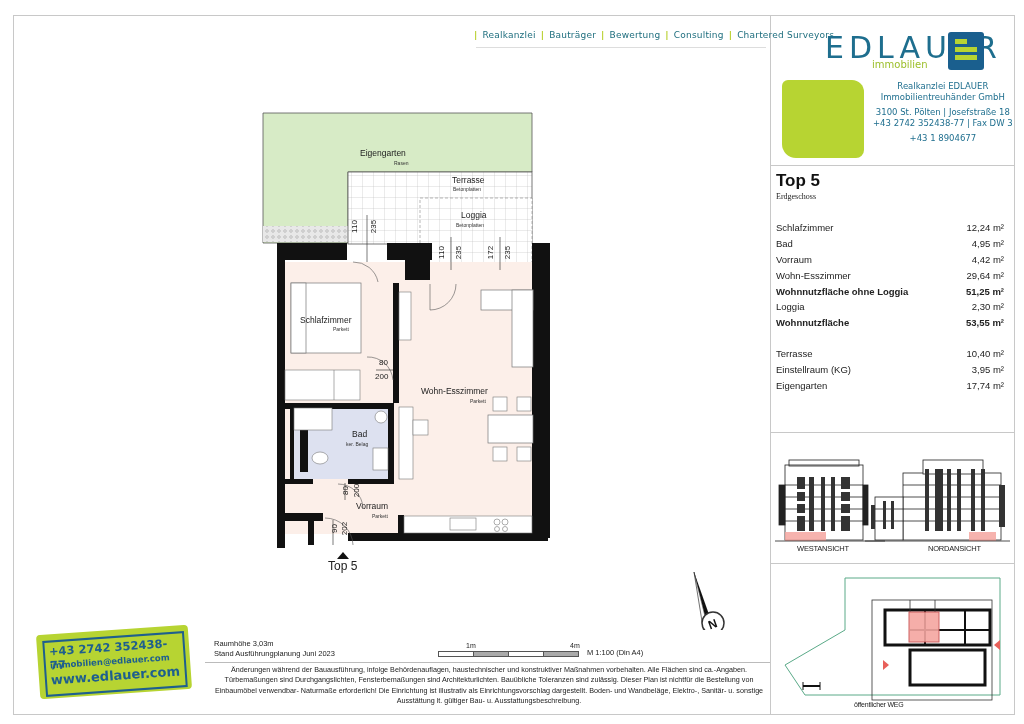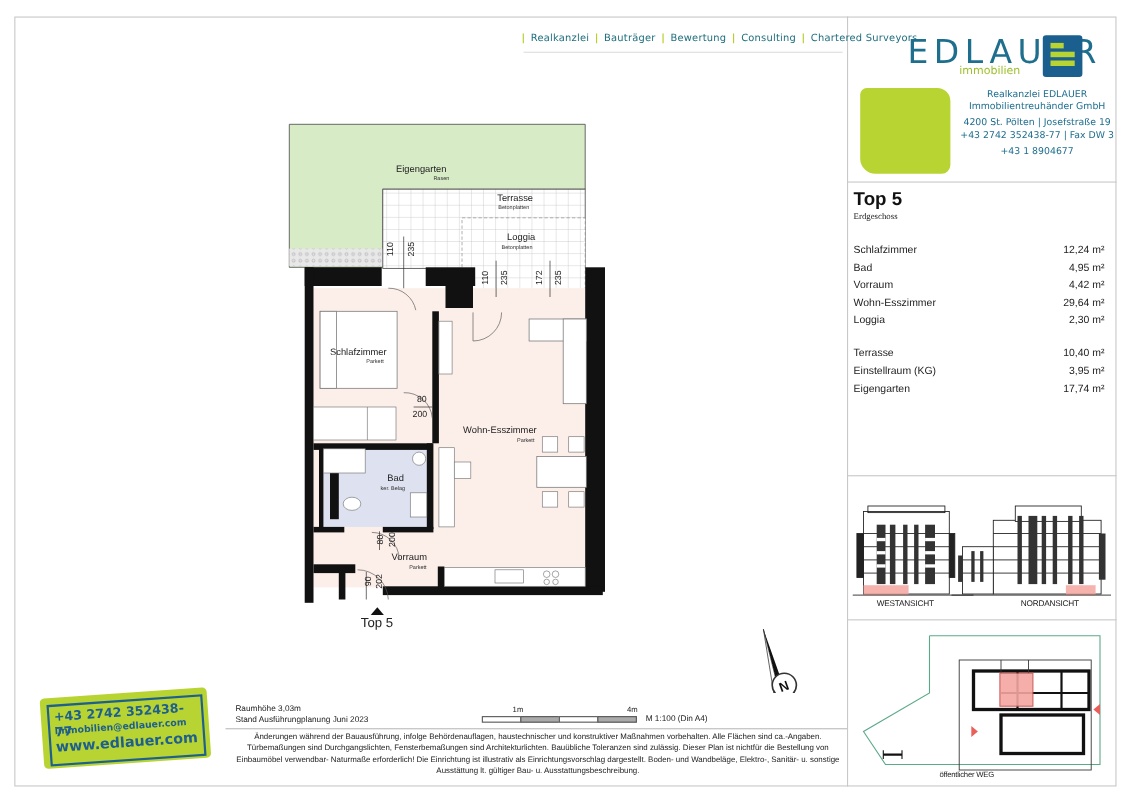--- a/index.html
+++ b/index.html
@@ -82,21 +82,21 @@
 <div class="logo-box">
   <div class="b" style="top:7px; width:12px;"></div>
   <div class="b" style="top:15px;"></div>
   <div class="b" style="top:23px;"></div>
 </div>
 <div class="green-swatch"></div>
 <div class="contact">
   <p>Realkanzlei EDLAUER</p>
   <p>Immobilientreuhänder GmbH</p>
   <div class="gap"></div>
-  <p>4200 St. Pölten | Josefstraße 19</p>
+  <p>3100 St. Pölten | Josefstraße 18</p>
   <p>+43 2742 352438-77 | Fax DW 3</p>
   <div class="gap"></div>
   <p>+43 1 8904677</p>
 </div>
 
 <div class="apt-title">Top 5</div>
 <div class="apt-floor">Erdgeschoss</div>
 <div class="areas">
   <div class="area-row">
       <span>Schlafzimmer</span>
@@ -107,23 +107,31 @@
       <span><span>4,95</span> <span>m²</span></span>
     </div>
   <div class="area-row">
       <span>Vorraum</span>
       <span><span>4,42</span> <span>m²</span></span>
     </div>
   <div class="area-row">
       <span>Wohn-Esszimmer</span>
       <span><span>29,64</span> <span>m²</span></span>
     </div>
+  <div class="area-row bold">
+      <span>Wohnnutzfläche ohne Loggia</span>
+      <span><span>51,25</span> <span>m²</span></span>
+    </div>
   <div class="area-row">
       <span>Loggia</span>
       <span><span>2,30</span> <span>m²</span></span>
+    </div>
+  <div class="area-row bold">
+      <span>Wohnnutzfläche</span>
+      <span><span>53,55</span> <span>m²</span></span>
     </div>
   <div class="area-row spacer"></div>
   <div class="area-row">
       <span>Terrasse</span>
       <span><span>10,40</span> <span>m²</span></span>
     </div>
   <div class="area-row">
       <span>Einstellraum (KG)</span>
       <span><span>3,95</span> <span>m²</span></span>
     </div>

